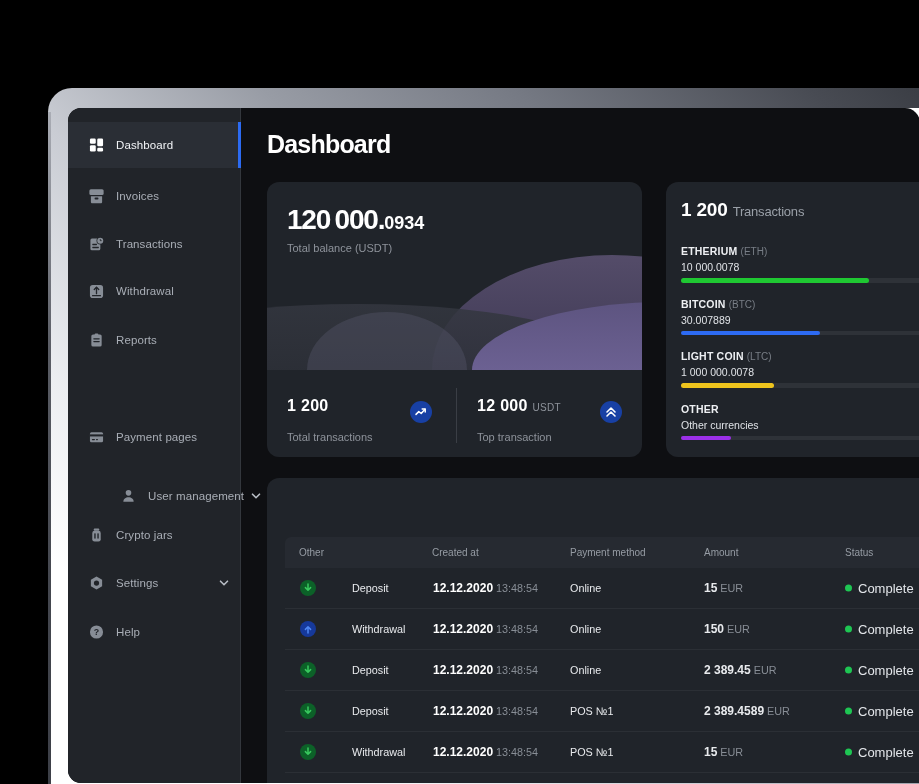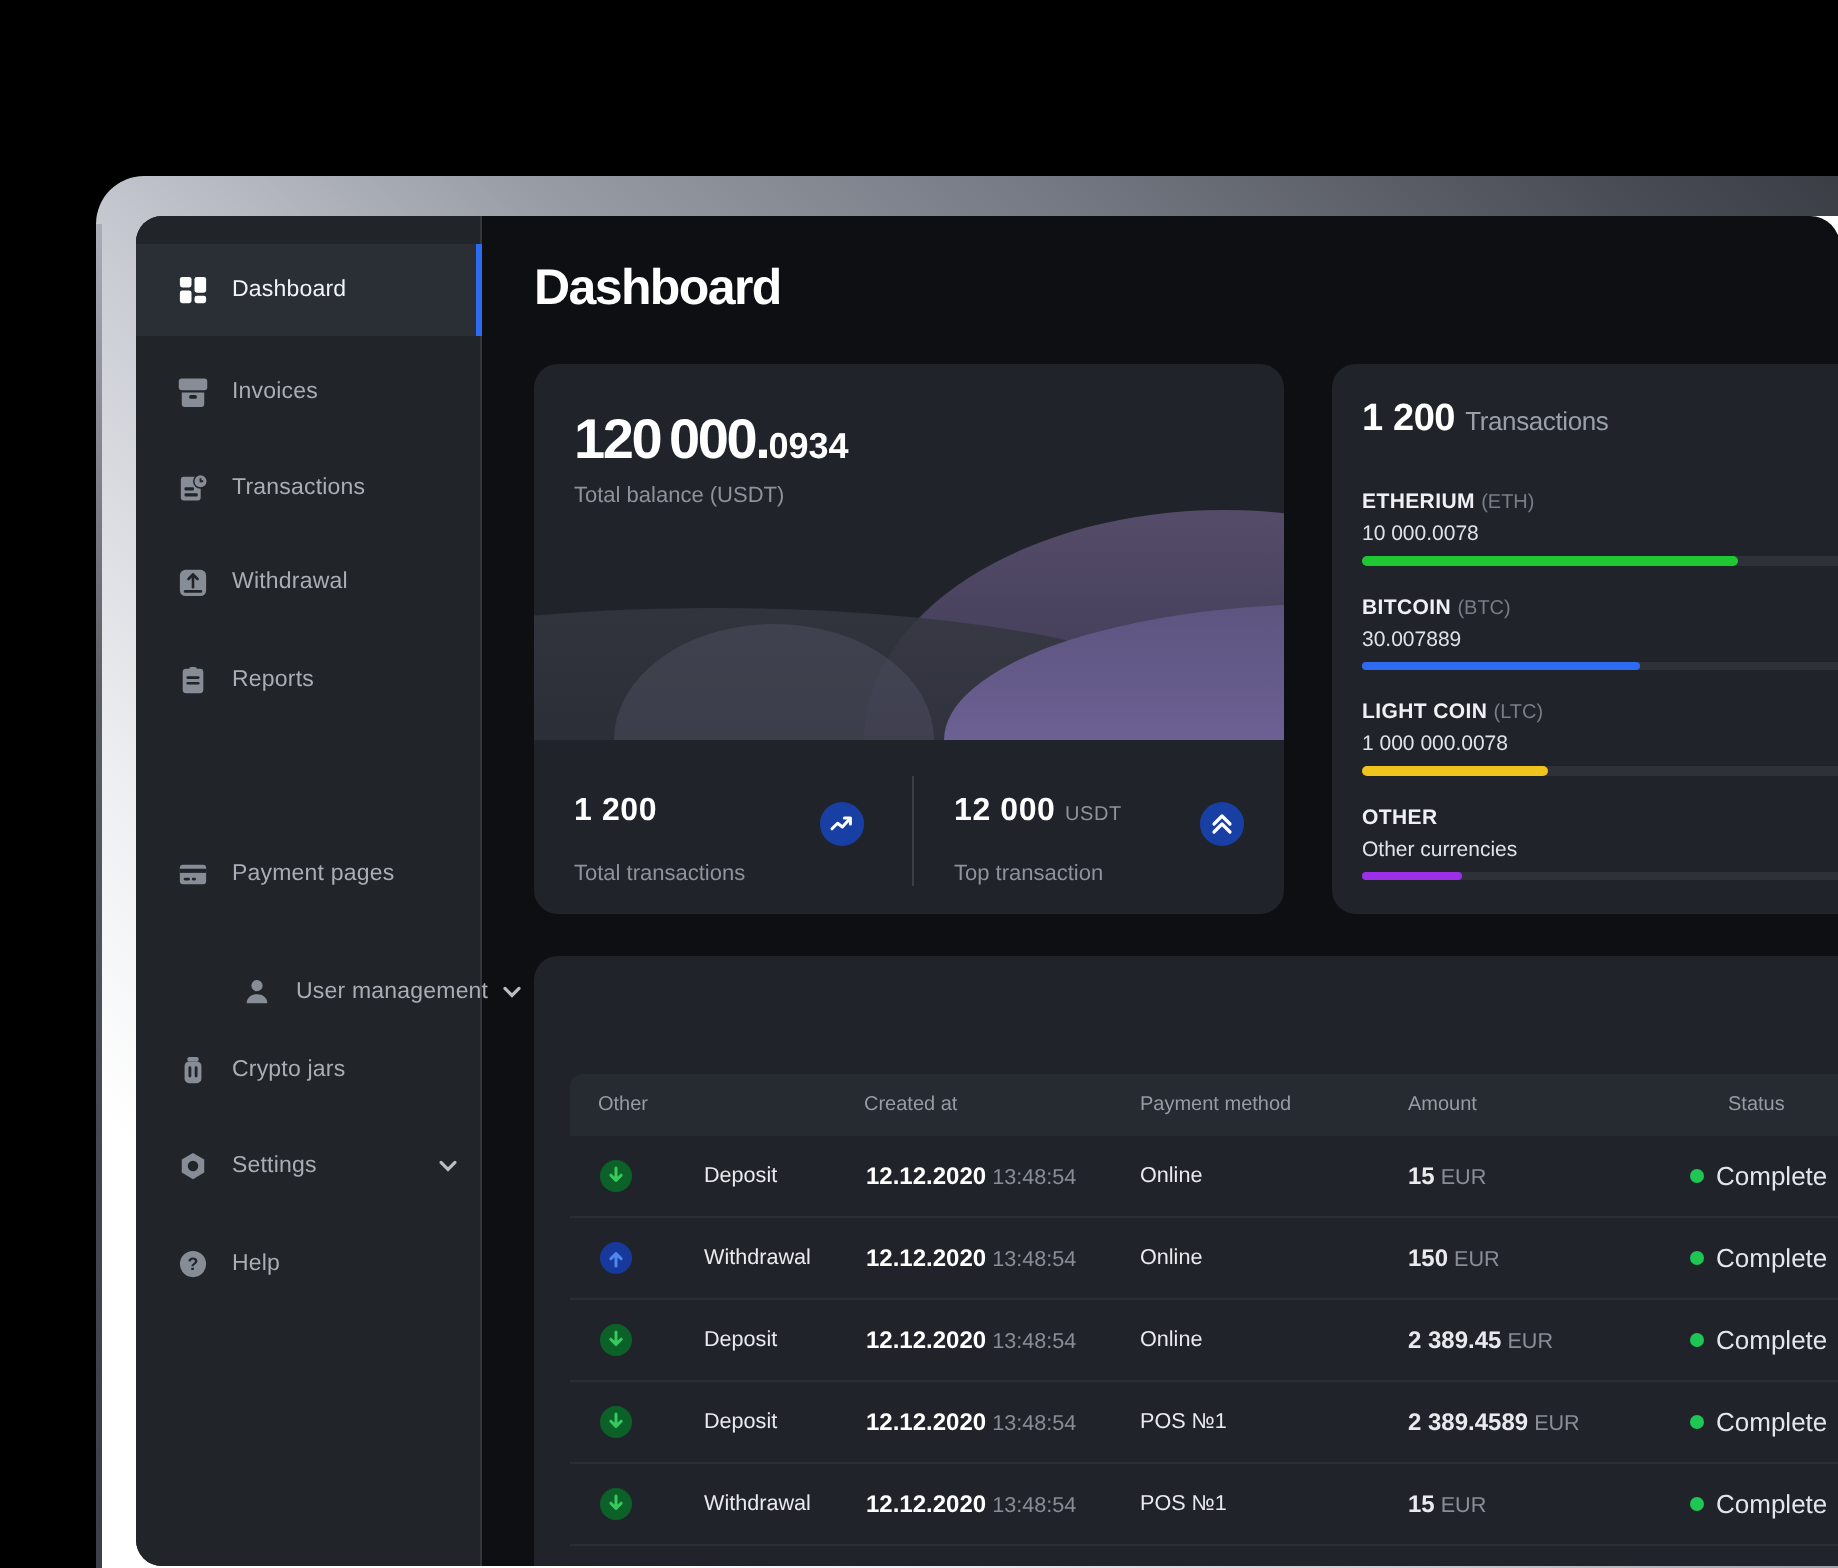--- a/index.html
+++ b/index.html
@@ -274,21 +274,21 @@
           </div>
         </div>
       </div>
 
       <div class="card" id="card3">
         <div class="thead">
           <span style="left:14px;">Other</span>
           <span style="left:147px;">Created at</span>
           <span style="left:285px;">Payment method</span>
           <span style="left:419px;">Amount</span>
-          <span style="left:579px;">Status</span>
+          <span style="left:560px;">Status</span>
         </div>
 
         <div class="trow" style="top:90px;">
           <svg class="ticon" viewBox="0 0 16 16">
             <circle cx="8" cy="8" r="8" fill="#0c6128"></circle>
             <path d="M8 4v6M5.4 7.6 8 10.2l2.6-2.6" stroke="#38c95e" stroke-width="1.5" fill="none" stroke-linecap="round" stroke-linejoin="round"></path>
           </svg>
           <span class="tc c-type">Deposit</span>
           <span class="tc c-date date"><b>12.12.2020</b> <span>13:48:54</span></span>
           <span class="tc c-pay">Online</span>

